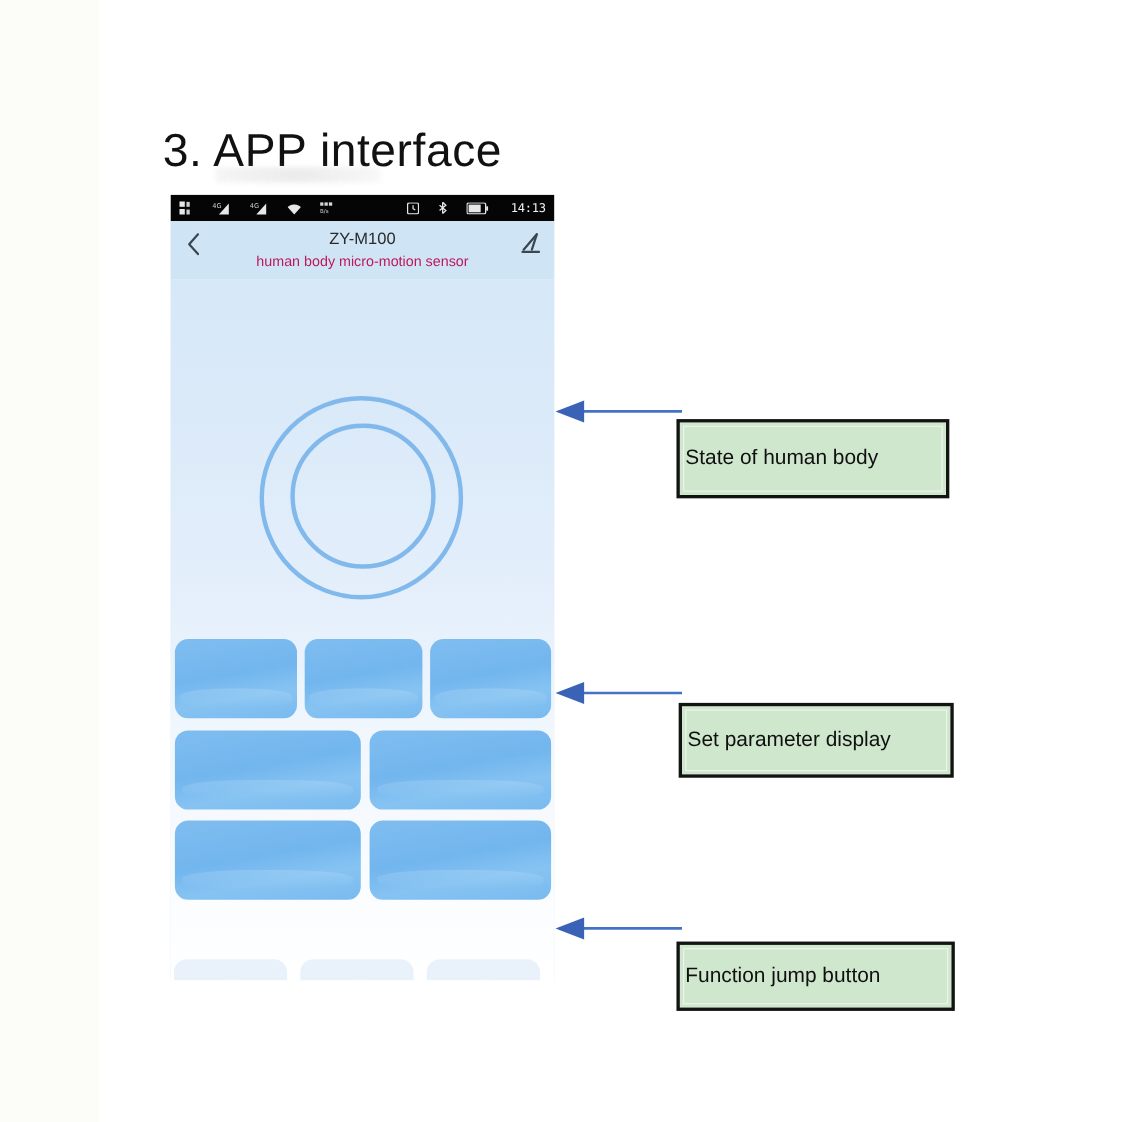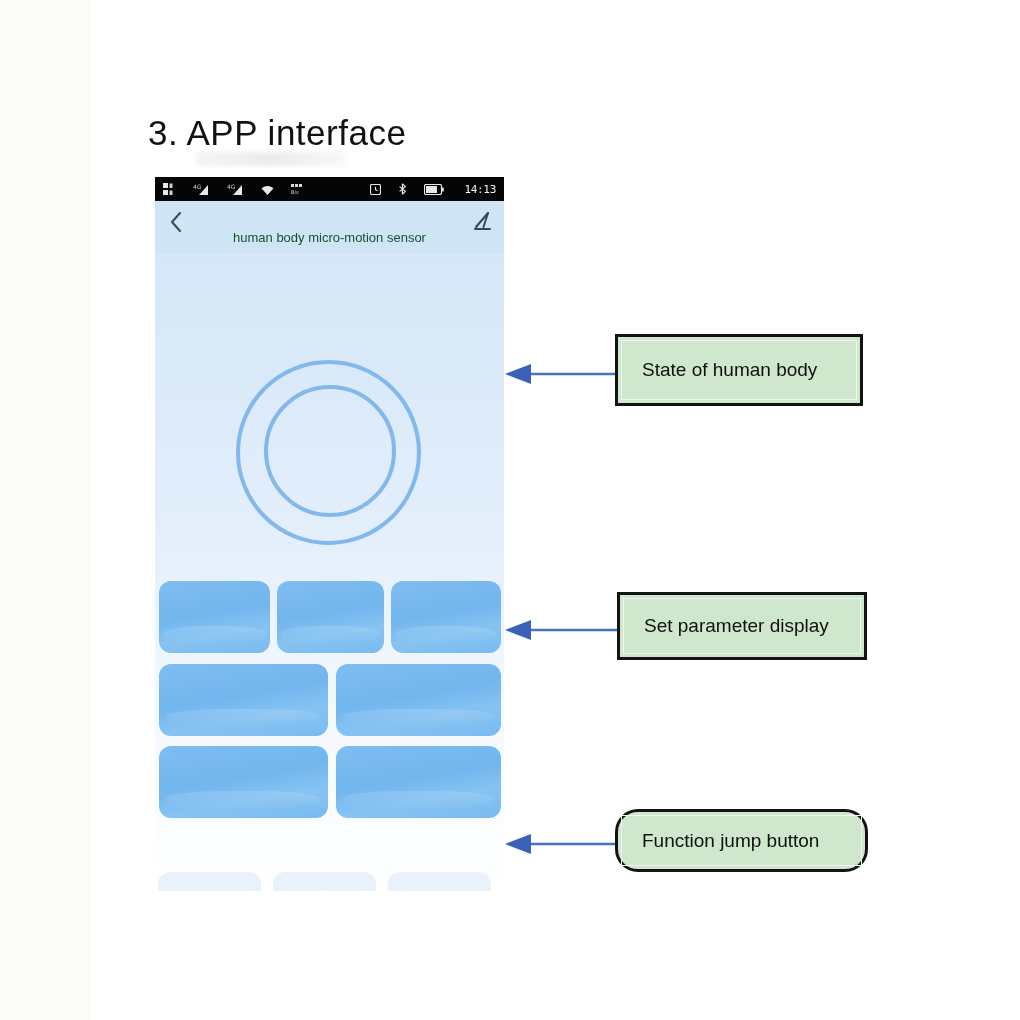--- a/index.html
+++ b/index.html
@@ -27,21 +27,21 @@
     left: 90px; top: 0;
     width: 930px; height: 1020px;
     background: #fefffe;
   }
 
   
   #page-title {
     position: absolute;
     left: 148px;
     top: 113px;
-    font-size: 35px;
+    font-size: 42px;
     color: #111111;
     letter-spacing: 0.5px;
     white-space: nowrap;
   }
   
   #title-ghost {
     position: absolute;
     left: 196px;
     top: 152px;
     width: 150px;
@@ -109,21 +109,21 @@
     text-align: center;
     font-size: 15px;
     color: #2b2b2b;
   }
   #device-subtitle {
     position: absolute;
     left: 0; top: 29px;
     width: 349px;
     text-align: center;
     font-size: 13px;
-    color: #14532d;
+    color: #be185d;
   }
 
   
   #phone-body {
     position: absolute;
     left: 0; top: 77px;
     width: 349px; height: 637px;
     background: linear-gradient(180deg,
        #d6e8f8 0%,
        #dbeaf9 20%,
@@ -193,21 +193,22 @@
   }
 
   
   .callout {
     position: absolute;
     background: #cfe7cd;
     border: 3px solid #131313;
     box-sizing: border-box;
     display: flex;
     align-items: center;
-    padding-left: 24px;
+    padding-left: 5px;
+    margin-top: 47px;
   }
   .callout .cl-inner {
     position: absolute;
     left: 3px; top: 3px; right: 3px; bottom: 3px;
     border: 1px solid #eef6ee;
     pointer-events: none;
   }
   .callout-label {
     font-size: 19px;
     color: #101010;
@@ -270,20 +271,21 @@
       <span id="status-time">14:13</span>
     </div>
   </div>
 
   <div id="app-header">
     <div id="back-button">
       <svg width="24" height="26" viewBox="0 0 24 26">
         <path d="M15 4 L7 13 L15 22" stroke="#3a4650" stroke-width="2" fill="none" stroke-linecap="round" stroke-linejoin="round"></path>
       </svg>
     </div>
+    <div id="device-title">ZY-M100</div>
     <div id="device-subtitle">human body micro-motion sensor</div>
     <div id="edit-button">
       <svg width="24" height="26" viewBox="0 0 24 26">
         <path d="M18 4 L6 18" stroke="#3a4650" stroke-width="2" fill="none" stroke-linecap="round"></path>
         <path d="M18 4 L13.5 18" stroke="#3a4650" stroke-width="2" fill="none" stroke-linecap="round"></path>
         <path d="M5 20 L20 20" stroke="#3a4650" stroke-width="2" fill="none" stroke-linecap="round"></path>
       </svg>
     </div>
   </div>
 
@@ -335,16 +337,16 @@
 </svg>
 <div class="callout" style="left:617px; top:592px; width:250px; height:68px;">
   <span class="cl-inner"></span>
   <span class="callout-label">Set parameter display</span>
 </div>
 
 <svg class="arrow" style="left:505px; top:830px;" width="115" height="28" viewBox="0 0 115 28">
   <line x1="24" y1="14" x2="115" y2="14" stroke="#4472c4" stroke-width="2.4"></line>
   <polygon points="0,14 26,4 26,24" fill="#3a63b8"></polygon>
 </svg>
-<div class="callout" style="left:615px; top:809px; width:253px; height:63px;border-radius:23px;">
+<div class="callout" style="left:615px; top:809px; width:253px; height:63px;">
   <span class="cl-inner"></span>
   <span class="callout-label">Function jump button</span>
 </div>
 
 </body></html>

